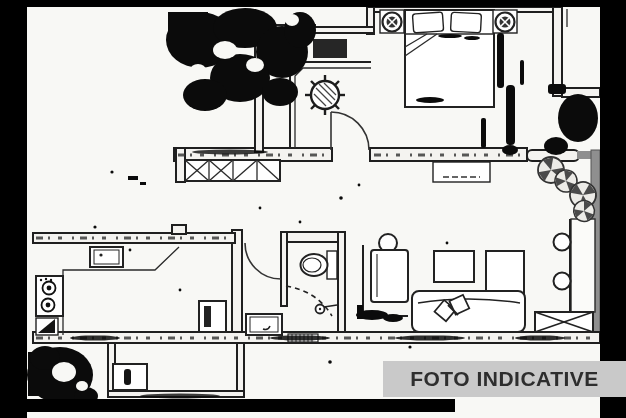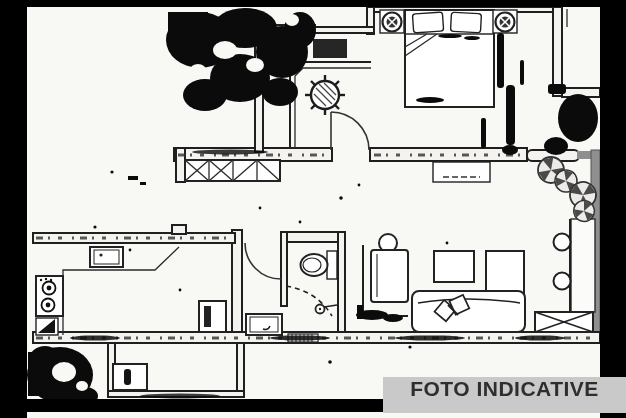--- a/index.html
+++ b/index.html
@@ -2,22 +2,22 @@
 <html><head>
 <meta charset="utf-8">
 <style>
   html,body{margin:0;padding:0;background:#ffffff;}
   .stage{
     position:relative;width:626px;height:418px;overflow:hidden;
     background:#f8f8f5;font-family:"Liberation Sans",sans-serif;
   }
   .stage svg{position:absolute;left:0;top:0;}
   .banner{
-    position:absolute;left:383px;top:377px;width:243px;height:36px;
-    background:#c9c9c9;display:flex;align-items:flex-start;justify-content:center;
+    position:absolute;left:383px;top:361px;width:243px;height:36px;
+    background:#c9c9c9;display:flex;align-items:center;justify-content:center;
   }
   .banner span{
     font-weight:bold;font-size:21px;color:#2e2e2e;letter-spacing:.5px;
     font-family:"Liberation Sans",sans-serif;
   }
   .wall{fill:#f4f3f0;stroke:#1f1f1f;stroke-width:2;}
   .ln{stroke:#1f1f1f;stroke-width:2;fill:none;}
   .ln1{stroke:#2a2a2a;stroke-width:1.3;fill:none;}
   .fw{fill:#ffffff;stroke:#222;stroke-width:2;}
   .fw1{fill:#ffffff;stroke:#222;stroke-width:1.4;}

